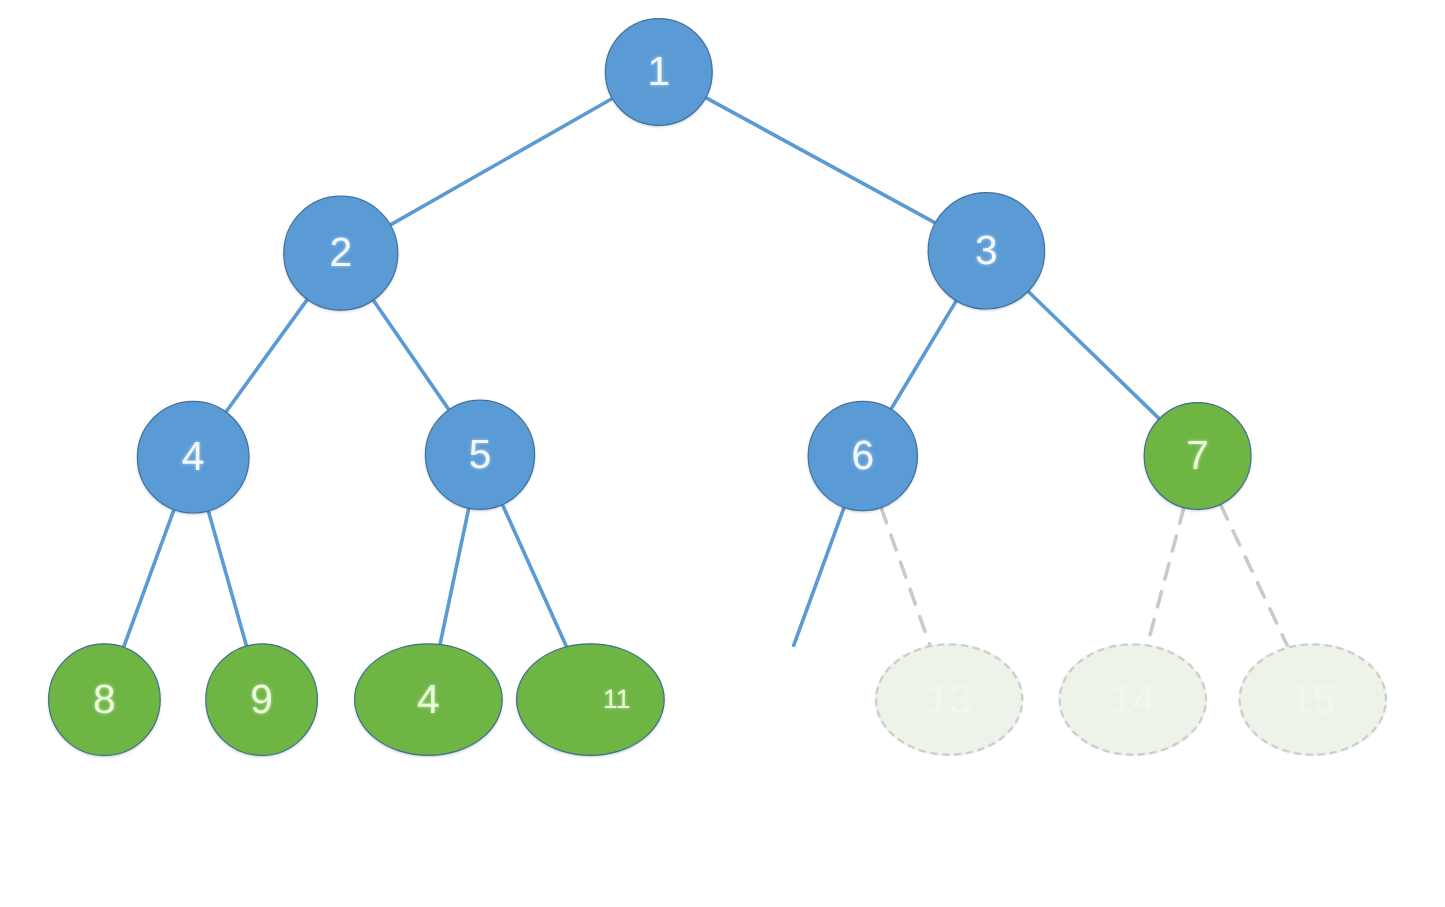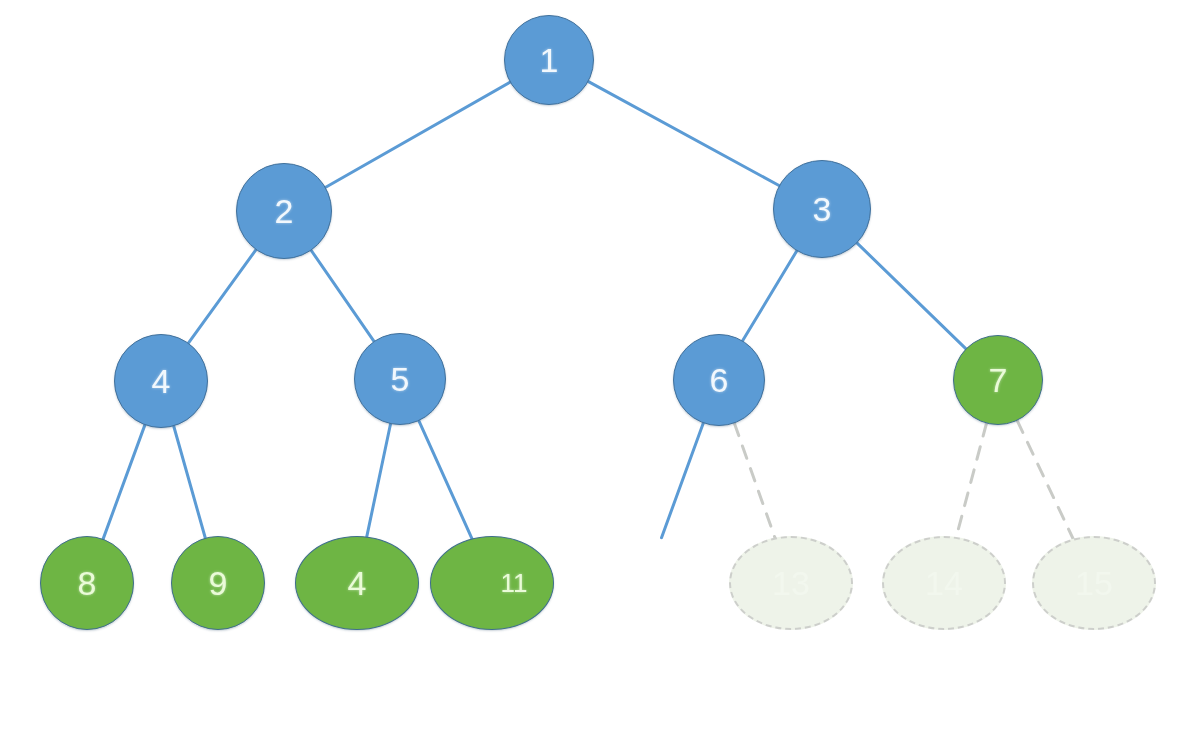--- a/index.html
+++ b/index.html
@@ -120,21 +120,21 @@
       <div class="tree-node node-leaf" style="left: 40px; top: 536px; width: 94px; height: 94px;">
         <span class="node-label" style="font-size: 34px;">8</span>
       </div>
       <div class="tree-node node-leaf" style="left: 171px; top: 536px; width: 94px; height: 94px;">
         <span class="node-label" style="font-size: 34px;">9</span>
       </div>
       <div class="tree-node node-leaf" style="left: 295px; top: 536px; width: 124px; height: 94px;">
         <span class="node-label" style="font-size: 34px;">4</span>
       </div>
       <div class="tree-node node-leaf" style="left: 430px; top: 536px; width: 124px; height: 94px;">
-        <span class="node-label" style="font-size: 26px; margin-left: 44px;">11</span>
+        <span class="node-label" style="font-size: 22px; margin-left: 44px;">11</span>
       </div>
       <div class="tree-node node-ghost" style="left: 729px; top: 536px; width: 124px; height: 94px;">
         <span class="node-label" style="font-size: 34px;">13</span>
       </div>
       <div class="tree-node node-ghost" style="left: 882px; top: 536px; width: 124px; height: 94px;">
         <span class="node-label" style="font-size: 34px;">14</span>
       </div>
       <div class="tree-node node-ghost" style="left: 1032px; top: 536px; width: 124px; height: 94px;">
         <span class="node-label" style="font-size: 34px;">15</span>
       </div>

